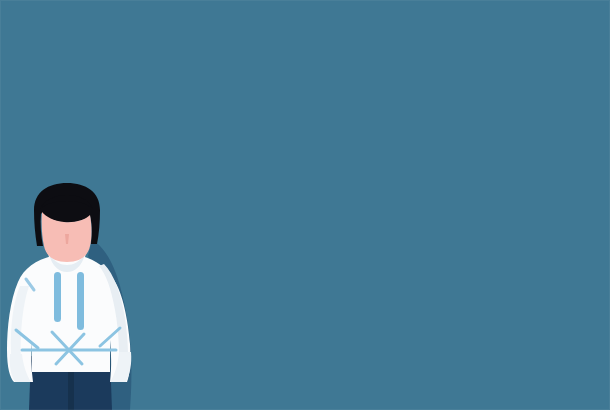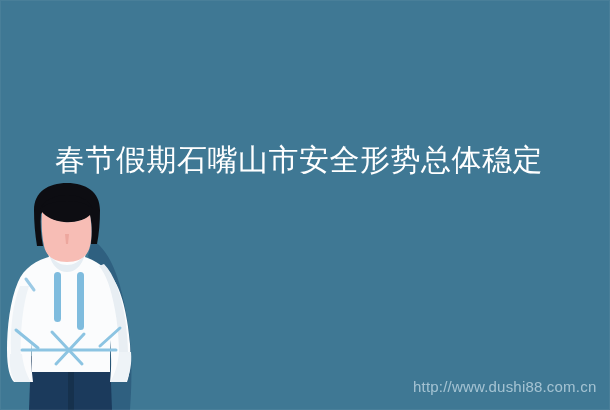--- a/index.html
+++ b/index.html
@@ -157,18 +157,16 @@
       <path fill="#0d0d12" d="M40 27
                C44 19 54 13 67 13
                C80 13 90 19 93 27
                C88 22 79 19 67 19
                C55 19 45 22 40 27 Z"></path>
 
       <path fill="#eda79e" d="M65 52 L69 52 L68 62 L66 62 Z"></path>
     </svg>
   </div>
 
-  <div class="title">春节假期石嘴山市安全形势总体稳定</div>
 
-  <div class="watermark">http://www.dushi88.com.cn</div>
 
   <div class="edge-frame"></div>
 </div>
 
 </body></html>

